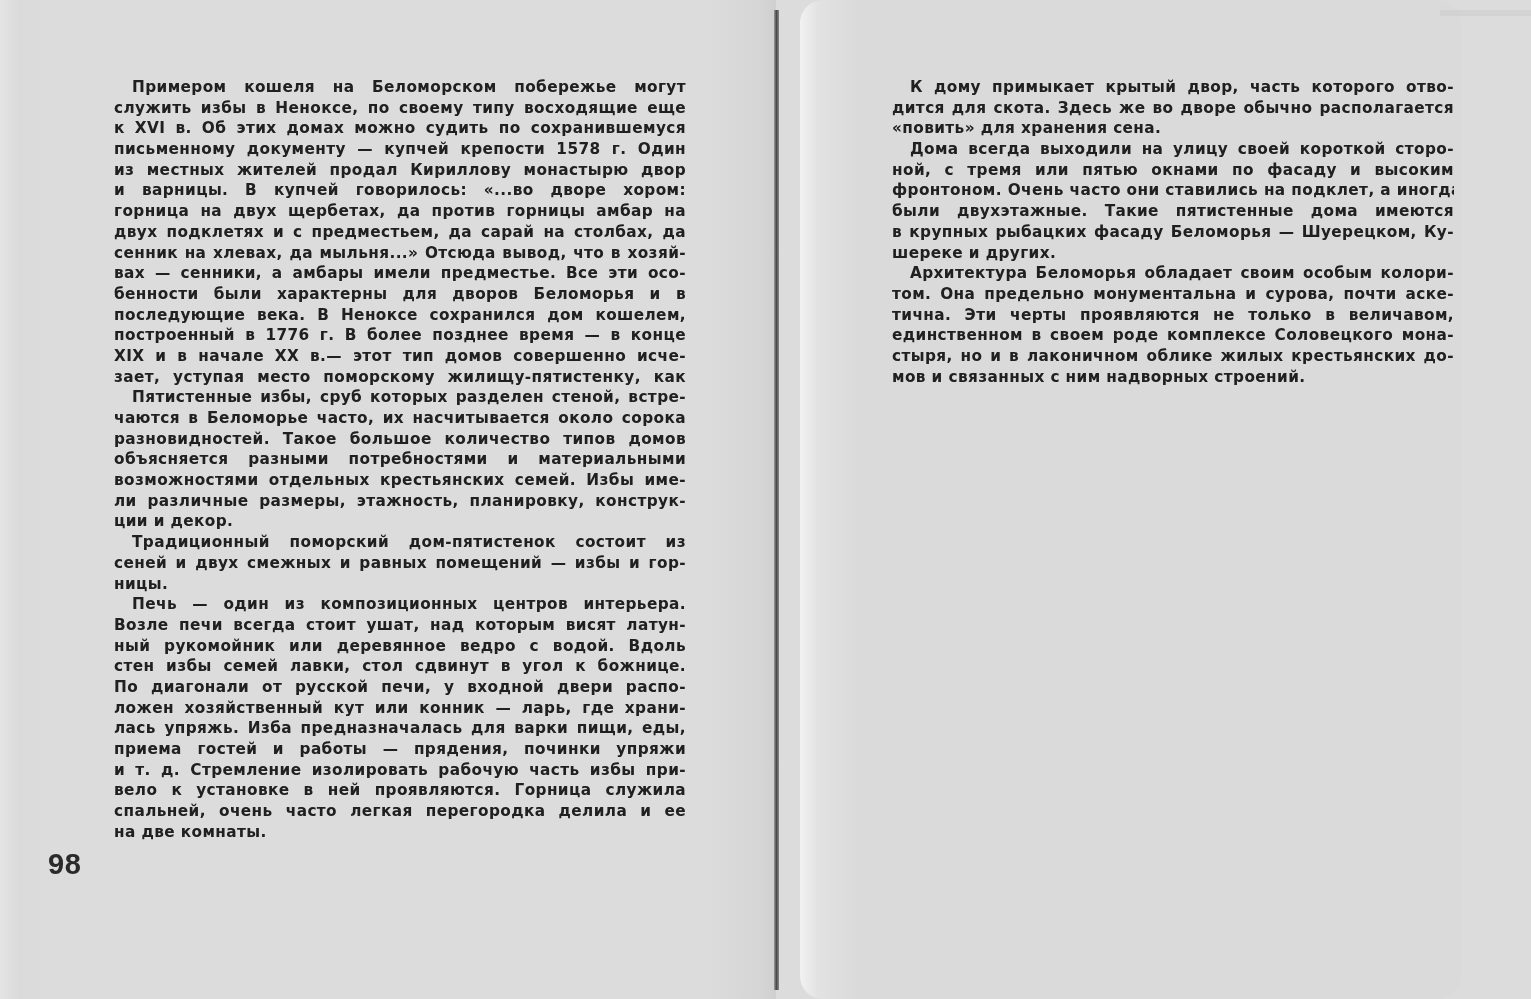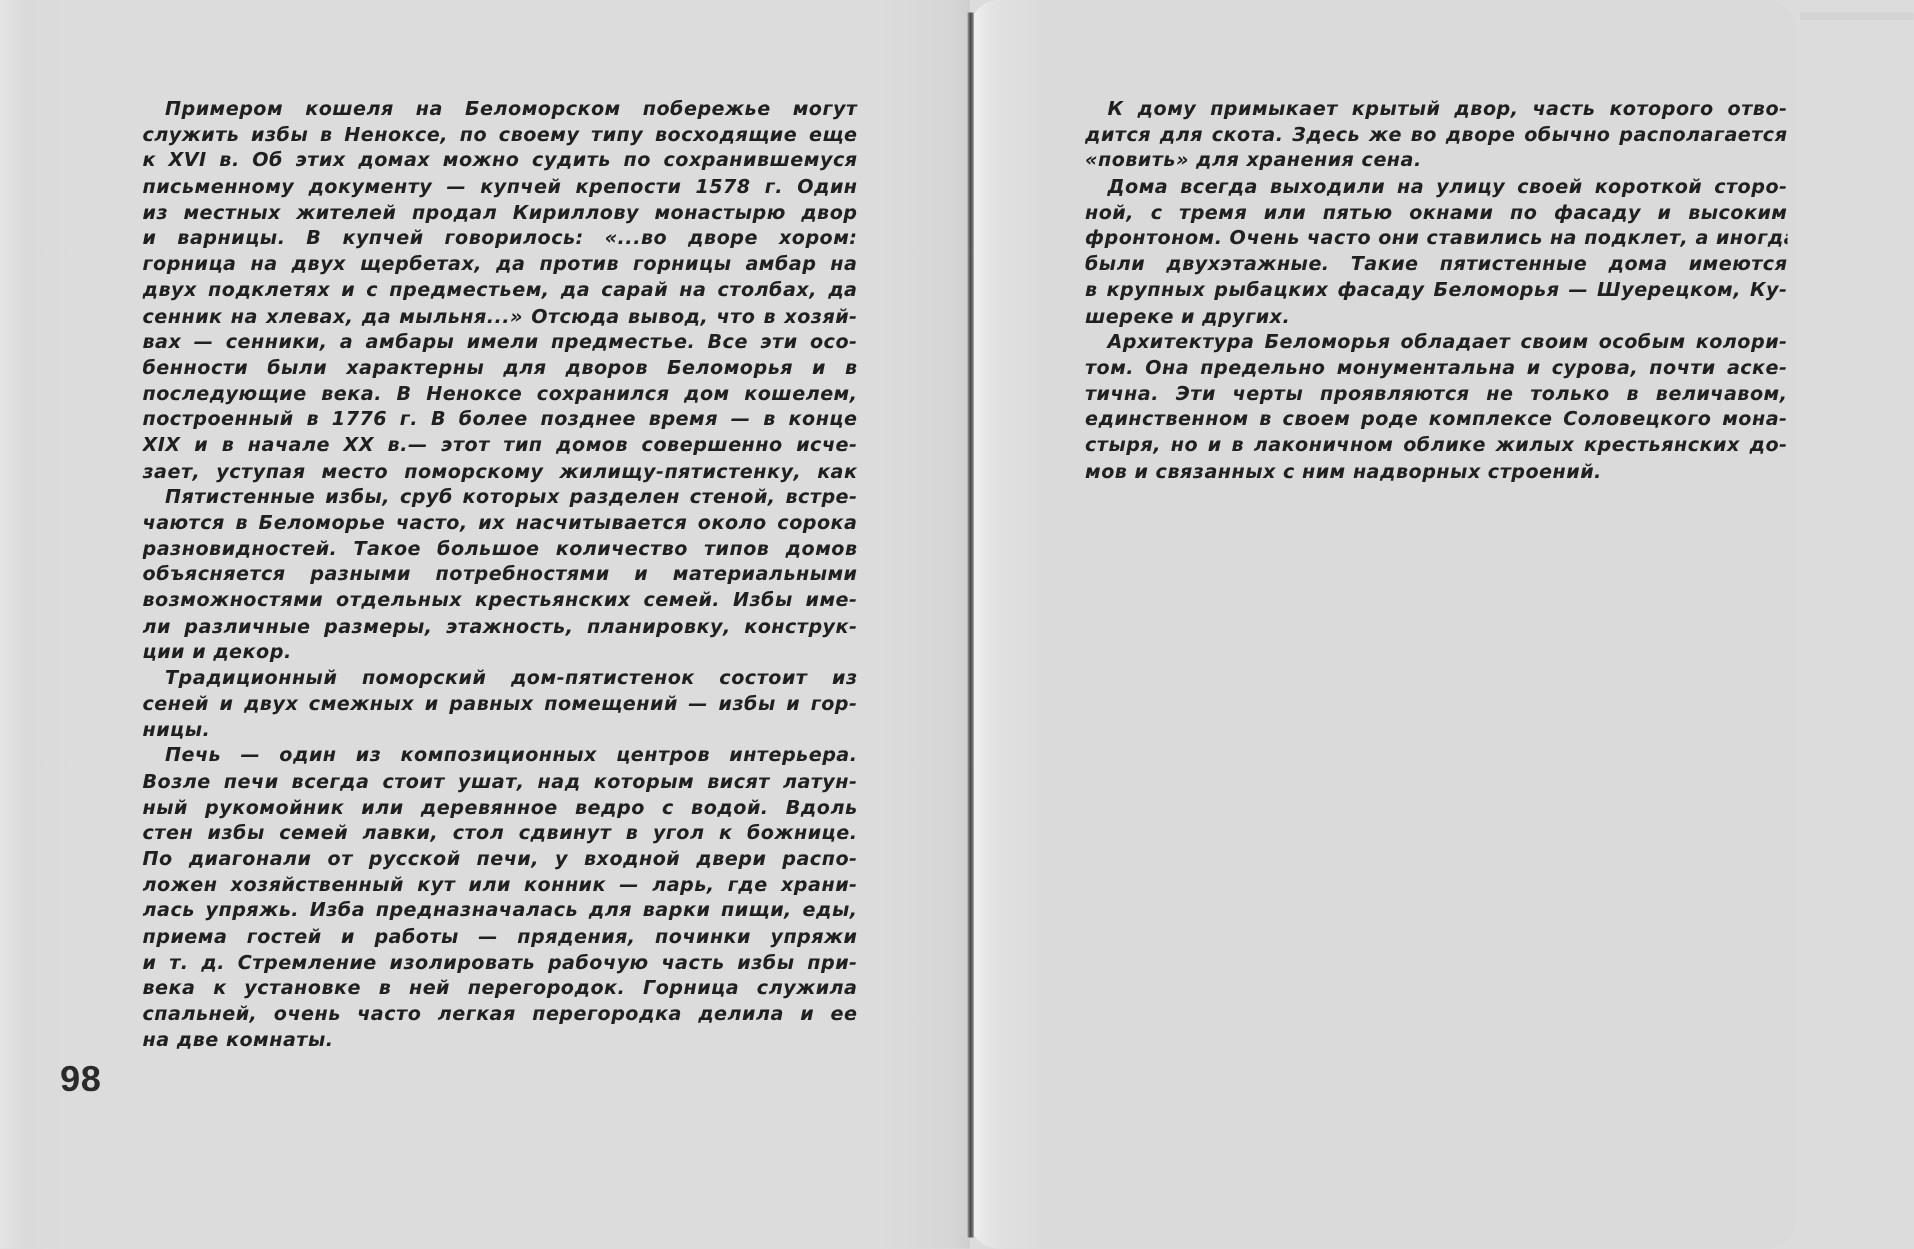--- a/index.html
+++ b/index.html
@@ -24,21 +24,21 @@
       position: absolute;
       top: 0;
       height: 999px;
     }
     .page-left {
       left: 0;
       width: 776px;
       background: linear-gradient(to right, #e4e4e4 0px, #dadada 20px, #dcdcdc 60px, #dcdcdc 700px, #d6d6d6 760px, #cfcfcf 776px);
     }
     .page-right {
-      left: 776px;
+      left: 800px;
       width: 661px;
       background: linear-gradient(to right, #f2f2f2 0px, #e2e2e2 18px, #dadada 60px, #dadada 700px, #e0e0e0 755px);
       border-radius: 23px;
     }
     .spine {
       position: absolute;
       left: 774px;
       top: 10px;
       width: 5px;
       height: 980px;
@@ -52,21 +52,20 @@
       height: 6px;
       background: #cfcfcf;
       opacity: 0.7;
     }
     .text-block {
       position: absolute;
       font-size: 15.3px;
       font-weight: bold;
       letter-spacing: 0.4px;
       color: #202020;
-      font-style: italic;
     }
     .left-text {
       left: 114px;
       top: 77px;
       width: 572px;
     }
     .right-text {
       left: 868px;
       top: 77px;
       width: 562px;
@@ -129,21 +128,21 @@
         <div class="line last">ницы.</div>
         <div class="line indent">Печь — один из композиционных центров интерьера.</div>
         <div class="line">Возле печи всегда стоит ушат, над которым висят латун-</div>
         <div class="line">ный рукомойник или деревянное ведро с водой. Вдоль</div>
         <div class="line">стен избы семей лавки, стол сдвинут в угол к божнице.</div>
         <div class="line">По диагонали от русской печи, у входной двери распо-</div>
         <div class="line">ложен хозяйственный кут или конник — ларь, где храни-</div>
         <div class="line">лась упряжь. Изба предназначалась для варки пищи, еды,</div>
         <div class="line">приема гостей и работы — прядения, починки упряжи</div>
         <div class="line">и т. д. Стремление изолировать рабочую часть избы при-</div>
-        <div class="line">века к установке в ней перегородок. Горница служила</div>
+        <div class="line">вело к установке в ней проявляются. Горница служила</div>
         <div class="line">спальней, очень часто легкая перегородка делила и ее</div>
         <div class="line last">на две комнаты.</div>
       </div>
     <div class="page-number">98</div>
   </div>
   <div class="page page-right">
     <div class="text-block right-text" id="right-text" style="left:92px;">
         <div class="line indent">К дому примыкает крытый двор, часть которого отво-</div>
         <div class="line">дится для скота. Здесь же во дворе обычно располагается</div>
         <div class="line last">«повить» для хранения сена.</div>

